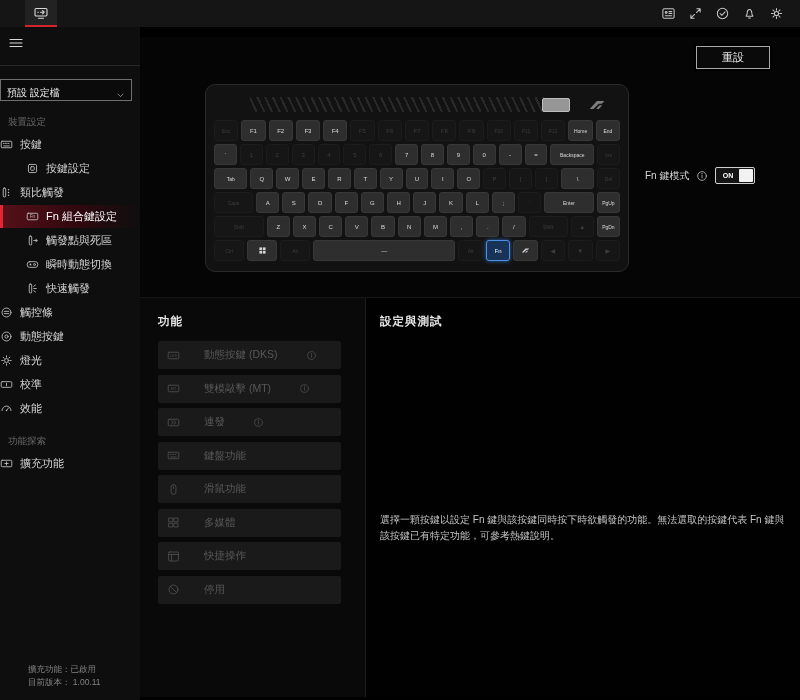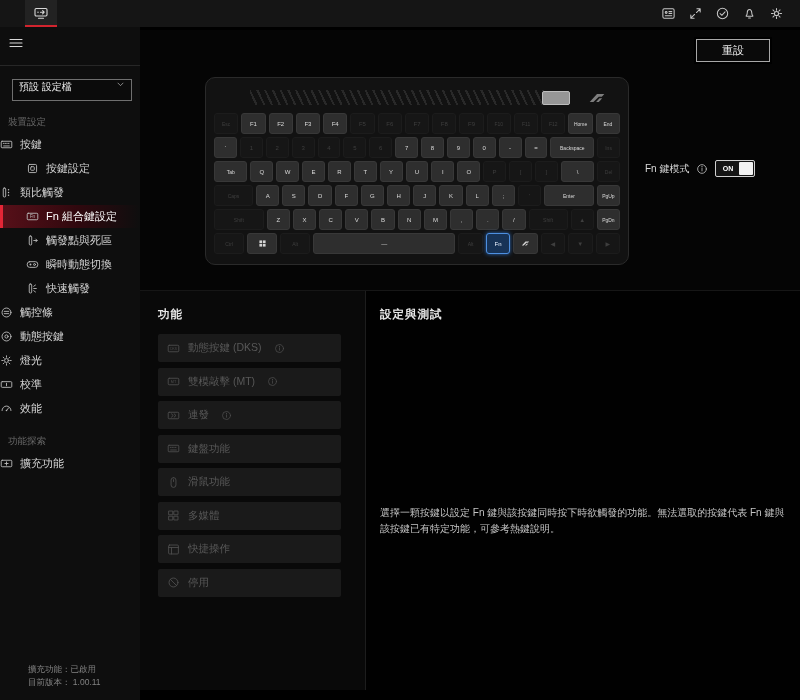--- a/index.html
+++ b/index.html
@@ -18,36 +18,36 @@
   #topbar-icons{position:absolute;right:16px;top:0;height:27px;display:flex;align-items:center;gap:12px;}
   #topbar-icons .ico{width:15px;height:15px;color:#c6c6c6;cursor:pointer;}
 
   
   #sidebar{position:absolute;left:0;top:27px;width:140px;height:673px;background:#0e0e0e;box-sizing:border-box;}
   #menu-toggle{margin:8px 0 0 8px;width:16px;height:16px;color:#d8d8d8;}
   #brand{margin:12px 8px 0 8px;}
   #rog-slashes{width:26px;height:10px;display:block;}
   #device-name{margin-top:5px;font-size:8.5px;color:#f0f0f0;letter-spacing:.2px;}
   .sb-divider{height:1px;background:#272727;margin:10px 0 0 0;}
-  #profile-dropdown{margin:13px 8px 0 12px;height:22px;border:1px solid #6f6f6f;background:#0b0b0b;
-       display:flex;align-items:flex-start;justify-content:space-between;padding:0 6px;box-sizing:border-box;cursor:pointer;}
+  #profile-dropdown{margin:13px 8px 0 0;height:22px;border:1px solid #6f6f6f;background:#0b0b0b;
+       display:flex;align-items:flex-end;justify-content:space-between;padding:0 6px;box-sizing:border-box;cursor:pointer;}
   #profile-dropdown span{font-size:10px;color:#eee;}
   #profile-dropdown .ico{width:9px;height:9px;color:#cfcfcf;}
   .section-label{margin:15px 8px 4px 8px;font-size:9.5px;color:#696969;}
   .nav-item{height:23px;margin-bottom:1px;display:flex;align-items:center;gap:7px;
             padding-left:0;font-size:11px;color:#d4d4d4;position:relative;cursor:pointer;}
   .nav-item.indent{padding-left:26px;}
   .nav-item .ico{width:13px;height:13px;color:#bdbdbd;flex:none;}
   .nav-item.active{background:linear-gradient(90deg,#581019 0%,#30080e 55%,rgba(24,4,7,0) 100%);color:#fff;}
   .nav-item.active::before{content:"";position:absolute;left:0;top:0;bottom:0;width:3px;background:#e32636;}
   #sidebar-status{position:absolute;left:0;bottom:10px;width:140px;padding-left:28px;box-sizing:border-box;
                   font-size:8.5px;color:#828282;line-height:1.6;}
 
   
-  #content{position:absolute;left:140px;top:30px;width:660px;height:660px;background:#050505;}
+  #content{position:absolute;left:140px;top:37px;width:660px;height:660px;background:#050505;}
   #reset-button{position:absolute;top:9px;right:30px;width:72px;height:21px;border:1px solid #a8a8a8;
         background:#0a0a0a;color:#f2f2f2;font-size:11px;display:flex;align-items:center;justify-content:center;
         box-shadow:0 0 0 2px #000;cursor:pointer;}
 
   
   #kb{position:absolute;left:65px;top:47px;width:424px;background:#121212;border:1px solid #2a2a2a;
       border-radius:10px;padding:8px 8px 10px 8px;box-sizing:border-box;}
   #kb-strip{position:relative;height:24px;margin-bottom:3px;}
   #kb-stripes{position:absolute;left:36px;top:4px;width:296px;height:15px;
       background:repeating-linear-gradient(65deg,transparent 0 5px,#292929 5px 7px);}
@@ -73,21 +73,21 @@
   #fn-mode-toggle .on-label{flex:1;text-align:center;font-size:7px;font-weight:bold;color:#fff;}
   #fn-mode-toggle .knob{width:14px;height:13px;background:#f2f2f2;border-radius:1px;margin-right:1px;}
 
   
   #lower{position:absolute;left:0;top:260px;right:0;bottom:0;display:flex;border-top:1px solid #161616;}
   #func-panel{width:226px;flex:none;background:#090909;border-right:1px solid #1d1d1d;
       padding:16px 0 0 18px;box-sizing:border-box;}
   .panel-title{font-size:11.5px;font-weight:bold;color:#e8e8e8;letter-spacing:1px;}
   #func-list{margin-top:12px;}
   .func-item{width:183px;height:28px;background:#1a1a1a;border-radius:2px;margin-bottom:5.5px;
-      display:flex;align-items:center;gap:8px;padding-left:9px;box-sizing:border-box;
+      display:flex;align-items:center;gap:24px;padding-left:9px;box-sizing:border-box;
       color:#585858;font-size:10.5px;cursor:default;}
   .func-item .ico{width:13px;height:13px;color:#4d4d4d;flex:none;}
   .func-item .info-ico{width:11px;height:11px;color:#4d4d4d;margin-left:4px;}
   #test-panel{flex:1;background:#010101;position:relative;padding:16px 14px;box-sizing:border-box;}
   #test-message{position:absolute;left:14px;right:6px;top:214px;font-size:10px;color:#c4c4c4;line-height:1.55;}
 </style>
 </head>
 <body>
 
 <div id="topbar">

